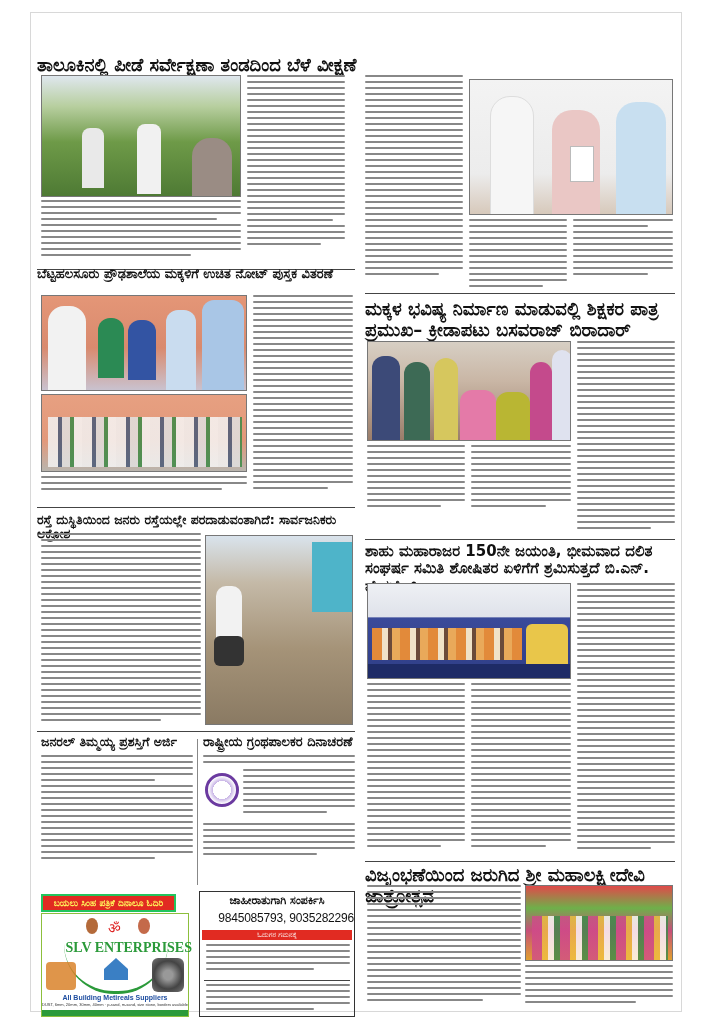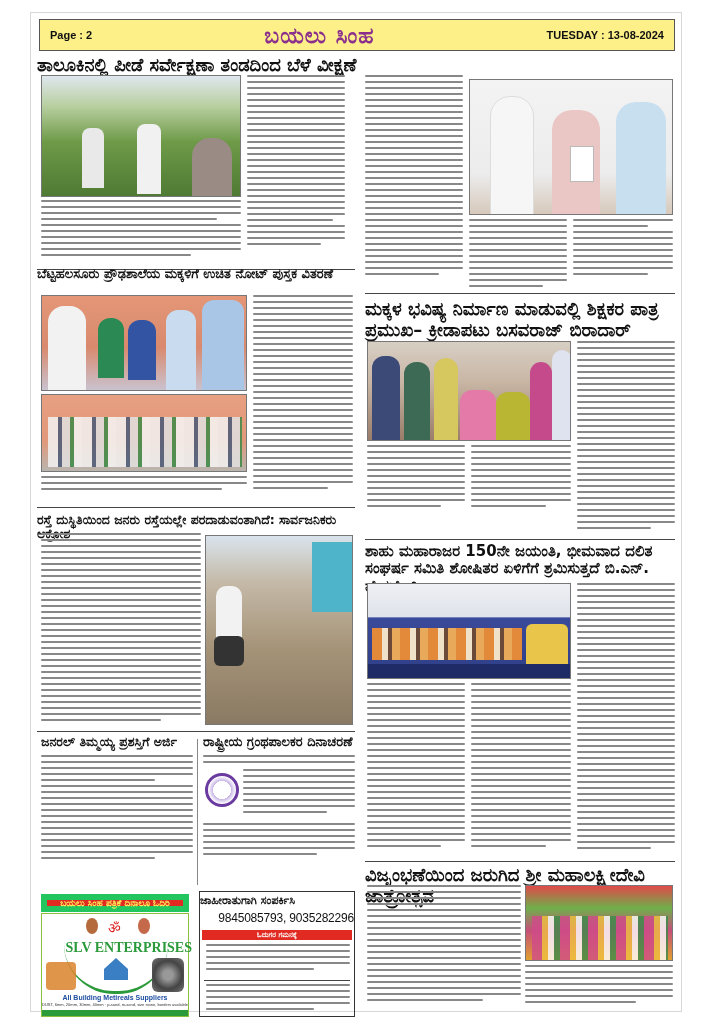--- a/index.html
+++ b/index.html
@@ -13,45 +13,40 @@
   .hl { position: absolute; font-weight: bold; color: #111; line-height: 1.15; font-family: "DejaVu Sans", sans-serif; }
   .hl.s1 { font-size: 18px; }
   .hl.s2 { font-size: 18px; }
   .rule { position: absolute; height: 1px; background: #444; }
   .vrule { position: absolute; width: 1px; background: #888; }
   .text { position: absolute; overflow: hidden; }
   .text .ln { height: 2px; background: #888; margin: 0 0 4px 0; border-radius: 1px; }
   .text .ln.s { width: 75%; }
   .text .ln.m { width: 88%; }
   .photo { position: absolute; overflow: hidden; border: 1px solid #777; }
-  .ad-banner { position: absolute; left: 10px; top: 881px; width: 148px; height: 18px; background: #e12b22; border: 6px solid #22c55e; color: #fff35a; font-size: 9px; font-weight: bold; display: flex; align-items: center; justify-content: center; }
+  .ad-banner { position: absolute; left: 10px; top: 881px; width: 135px; height: 18px; background: #e12b22; border: 2px solid #22c55e; color: #fff35a; font-size: 9px; font-weight: bold; display: flex; align-items: center; justify-content: center; }
   .slv { position: absolute; left: 10px; top: 900px; width: 148px; height: 104px; border: 1px solid #8cbf3c; background: #fff; }
   .slv .name { position: absolute; left: 4px; top: 26px; width: 100%; text-align: right; font: bold 14px "Liberation Serif", serif; color: #2b9a3a; }
   .slv .arc { position: absolute; left: 22px; top: 30px; width: 104px; height: 50px; border-bottom: 3px solid #2b9a3a; border-radius: 0 0 60px 60px; }
   .slv .tag { position: absolute; left: 0; top: 80px; width: 100%; text-align: center; font: bold 7px "Liberation Sans", sans-serif; color: #1f4ea0; }
   .slv .sub { position: absolute; left: 0; top: 88px; width: 100%; text-align: center; font: 4px "Liberation Sans", sans-serif; color: #333; }
   .slv .foot { position: absolute; left: 0; bottom: 0; width: 100%; height: 6px; background: #2b9a3a; }
   .slv .om { position: absolute; left: 66px; top: 4px; font-size: 14px; color: #d22; }
   .slv .small-l, .slv .small-r { position: absolute; top: 4px; font-size: 3px; color: #333; width: 20px; }
   .contact { position: absolute; left: 168px; top: 878px; width: 156px; height: 126px; border: 1px solid #333; }
-  .contact .c-title { position: absolute; left: 0; top: 2px; width: 100%; font: bold 11px "DejaVu Sans", sans-serif; }
+  .contact .c-title { position: absolute; left: 0; top: 2px; width: 100%; text-align: center; font: bold 11px "DejaVu Sans", sans-serif; }
   .contact .c-phone { position: absolute; left: 0; top: 19px; width: 100%; text-align: right; font: 12px "Liberation Sans", sans-serif; letter-spacing: -0.2px; }
-  .contact .c-notice { position: absolute; left: 2px; top: 38px; width: 150px; height: 10px; background: #e12b22; color: #fff; font-size: 7px; font-weight: bold; text-align: center; line-height: 10px; }
+  .contact .c-notice { position: absolute; left: 2px; top: 38px; width: 150px; height: 10px; background: #e12b22; color: #fff; font-size: 7px; font-weight: normal; text-align: center; line-height: 10px; }
   .logo-circ { position: absolute; width: 34px; height: 34px; border-radius: 50%; border: 3px solid #6b3aa0; background: radial-gradient(circle, #fff 45%, #c8b4e6 46%, #fff 70%); }
 </style>
 </head>
 <body>
 
 <div class="page">
 
-  <div class="masthead">
-    <span class="pg">Page : 2</span>
-    <span class="title">ಬಯಲು ಸಿಂಹ</span>
-    <span class="date">TUESDAY : 13-08-2024</span>
-  </div>
 
   <div class="hl s1" style="left:6px;top:42px;width:320px;">ತಾಲೂಕಿನಲ್ಲಿ ಪೀಡೆ ಸರ್ವೇಕ್ಷಣಾ ತಂಡದಿಂದ ಬೆಳೆ ವೀಕ್ಷಣೆ</div>
   <div class="photo" style="left:10px;top:62px;width:200px;height:122px;background:linear-gradient(180deg,#dfe7ee 0%,#b8cfa0 25%,#6e9a48 55%,#4e7a34 100%);">
     <div style="position:absolute;left:40px;top:52px;width:22px;height:60px;background:#e9e9e9;border-radius:8px 8px 0 0;"></div>
     <div style="position:absolute;left:95px;top:48px;width:24px;height:70px;background:#f1f1f1;border-radius:8px 8px 0 0;"></div>
     <div style="position:absolute;left:150px;top:62px;width:40px;height:60px;background:#9a8c84;border-radius:18px 18px 0 0;"></div>
   </div>
   <div class="text" style="left:10px;top:187px;width:200px;height:64px;">
     <div class="ln"></div>
       <div class="ln"></div>

